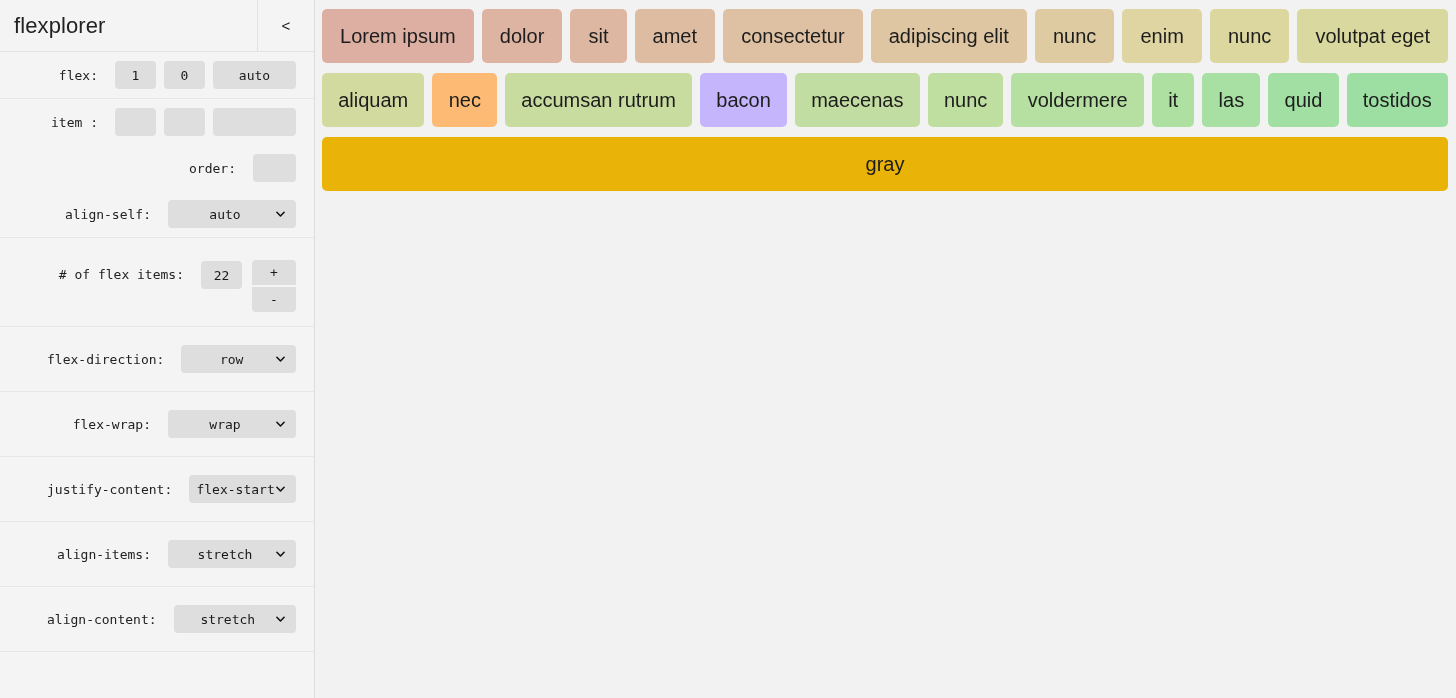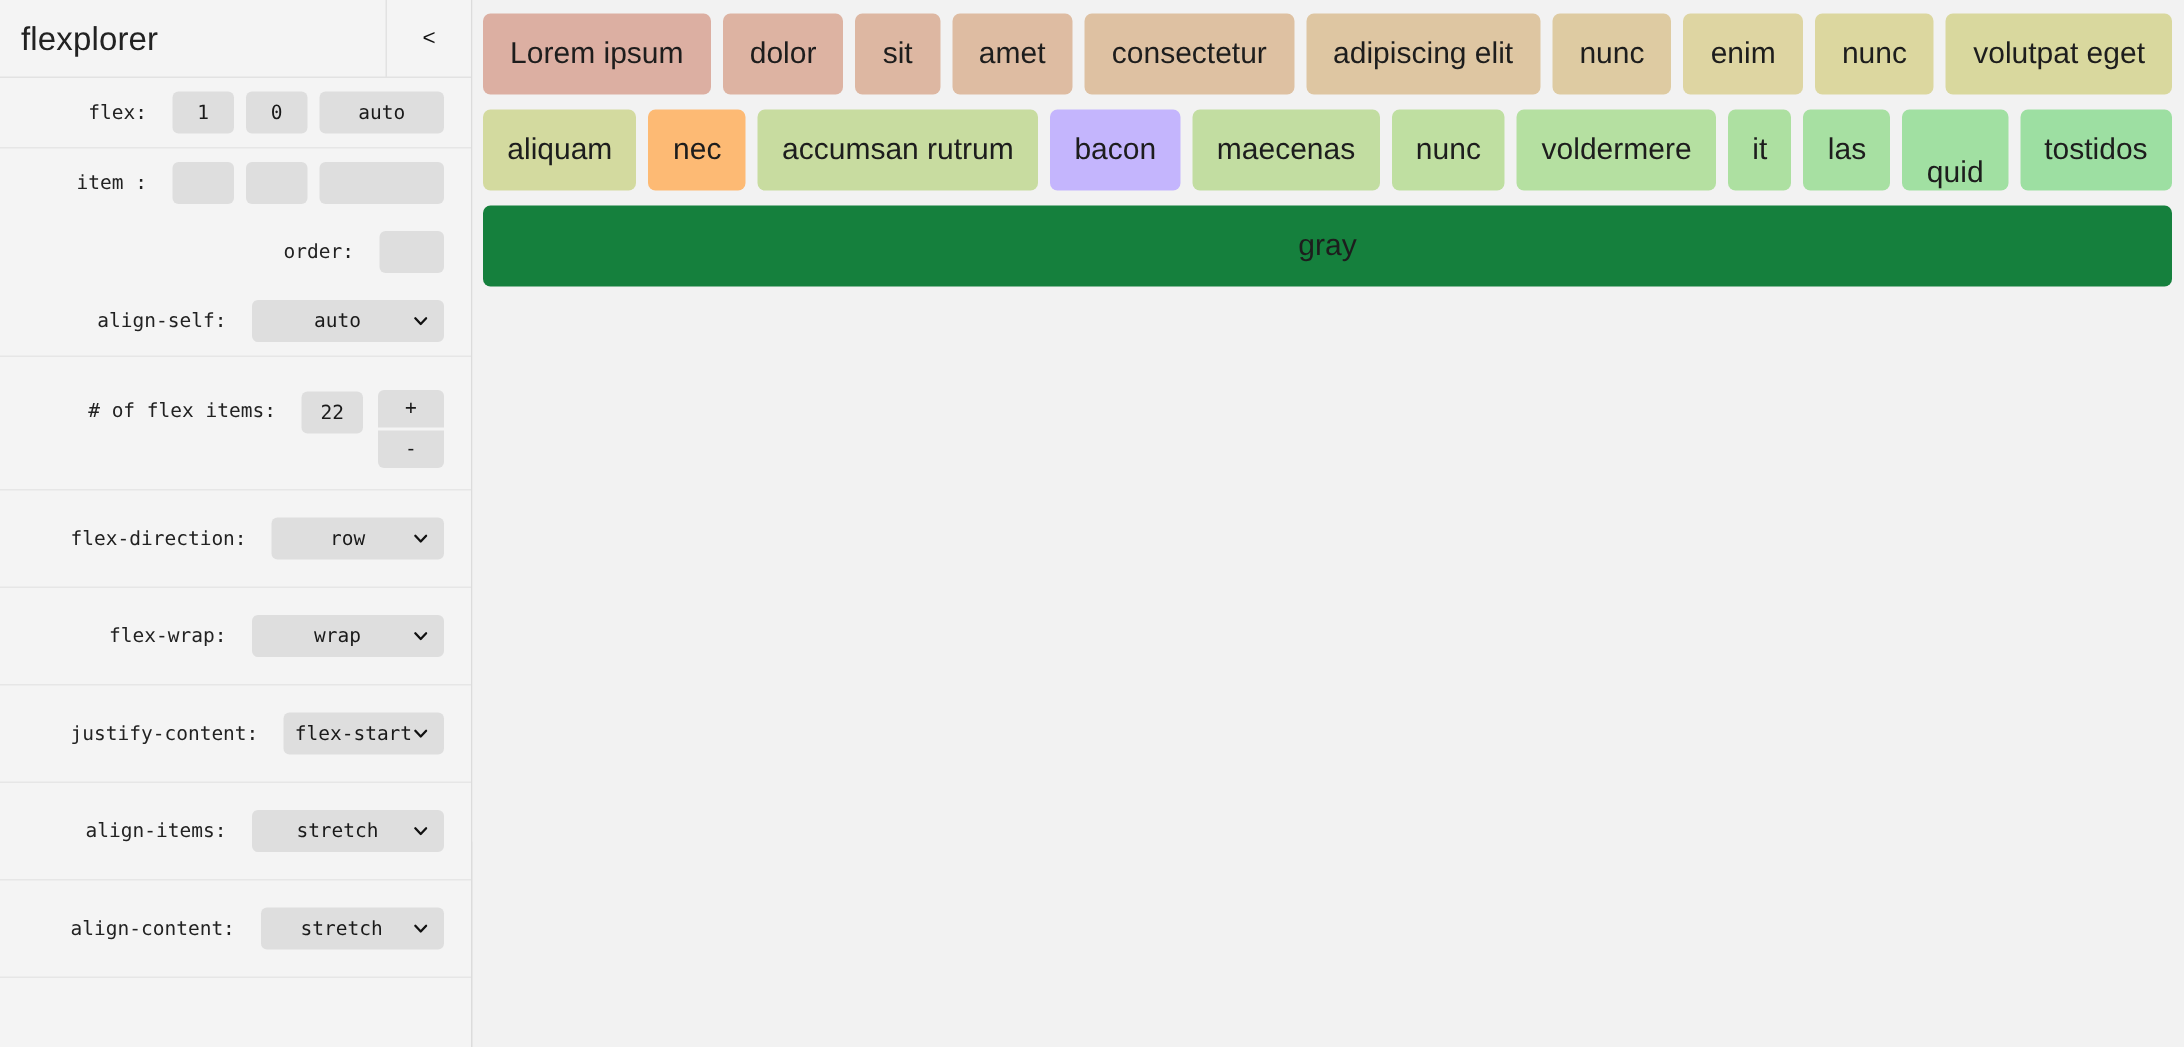--- a/index.html
+++ b/index.html
@@ -330,25 +330,25 @@
         </div>
         <div class="flex-item" style="background: rgb(181, 224, 161);">
           <span>voldermere</span>
         </div>
         <div class="flex-item" style="background: rgb(173, 224, 161);">
           <span>it</span>
         </div>
         <div class="flex-item" style="background: rgb(167, 224, 162);">
           <span>las</span>
         </div>
-        <div class="flex-item" style="background: rgb(161, 224, 162); align-items: flex-end;">
+        <div class="flex-item" style="background: rgb(161, 224, 162);">
           <span>quid</span>
         </div>
         <div class="flex-item" style="background: rgb(157, 223, 162);">
           <span>tostidos</span>
         </div>
-        <div class="flex-item" style="background: #15803d; justify-content: center;">
+        <div class="flex-item" style="background: #eab308; justify-content: center;">
           <span>gray</span>
         </div>
       </div>
   </section>
 
 </div>
 
 </body></html>

